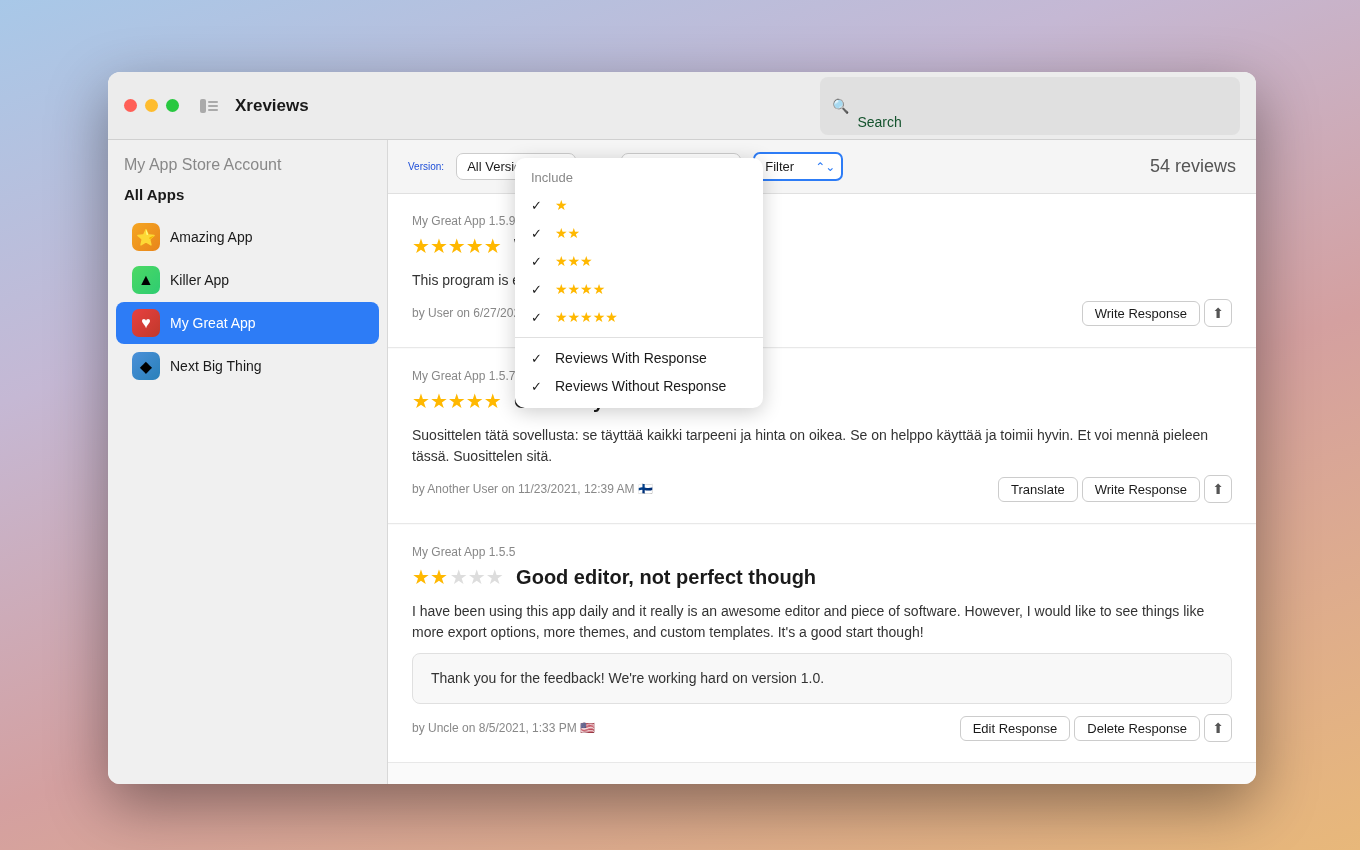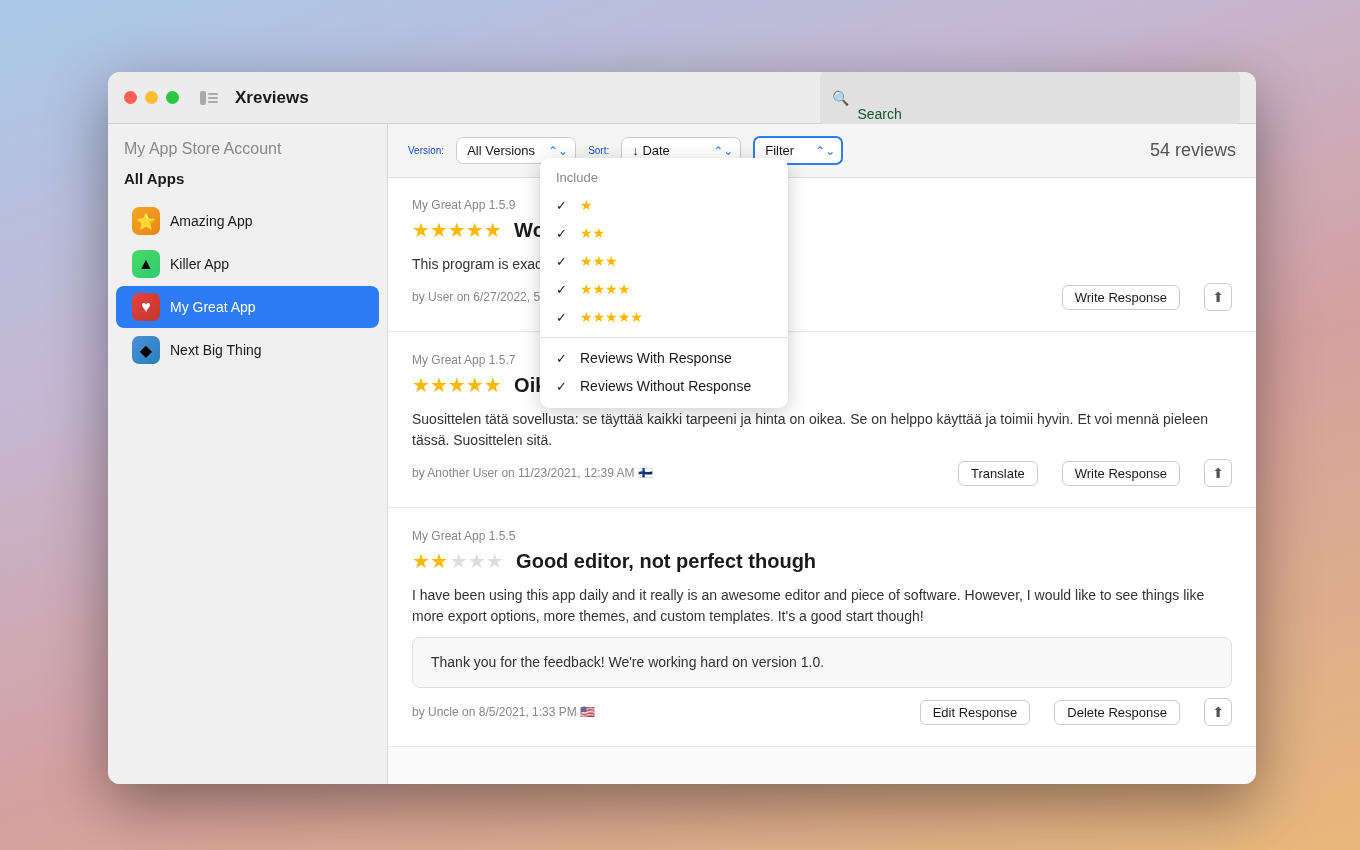--- a/index.html
+++ b/index.html
@@ -24,21 +24,21 @@
       display: flex;
       flex-direction: column;
     }
     
     .titlebar {
       display: flex;
       align-items: center;
       background: #ececec;
       border-bottom: 1px solid #d0d0d0;
       padding: 8px 16px;
-      height: 52px;
+      height: 68px;
       flex-shrink: 0;
     }
     .traffic-lights {
       display: flex;
       gap: 8px;
       margin-right: 16px;
     }
     .traffic-light {
       width: 13px;
       height: 13px;
@@ -232,21 +232,21 @@
       align-items: center;
       justify-content: space-between;
       margin-top: 8px;
     }
     .review-author {
       font-size: 12px;
       color: #888;
     }
     .review-actions {
       display: flex;
-      gap: 24px;
+      gap: 4px;
       align-items: center;
     }
     .action-btn {
       border: 1px solid #ccc;
       background: white;
       border-radius: 6px;
       padding: 4px 12px;
       font-size: 13px;
       cursor: pointer;
       color: #1a1a1a;
@@ -280,21 +280,21 @@
     .response-text {
       font-size: 14px;
       color: #333;
       line-height: 1.5;
     }
 
     
     .dropdown-overlay {
       position: absolute;
       top: 158px;
-      left: 540px;
+      left: 515px;
       width: 248px;
       background: white;
       border-radius: 10px;
       box-shadow: 0 4px 20px rgba(0,0,0,0.2);
       padding: 8px 0;
       z-index: 100;
     }
     .dropdown-section-label {
       font-size: 13px;
       color: #888;

